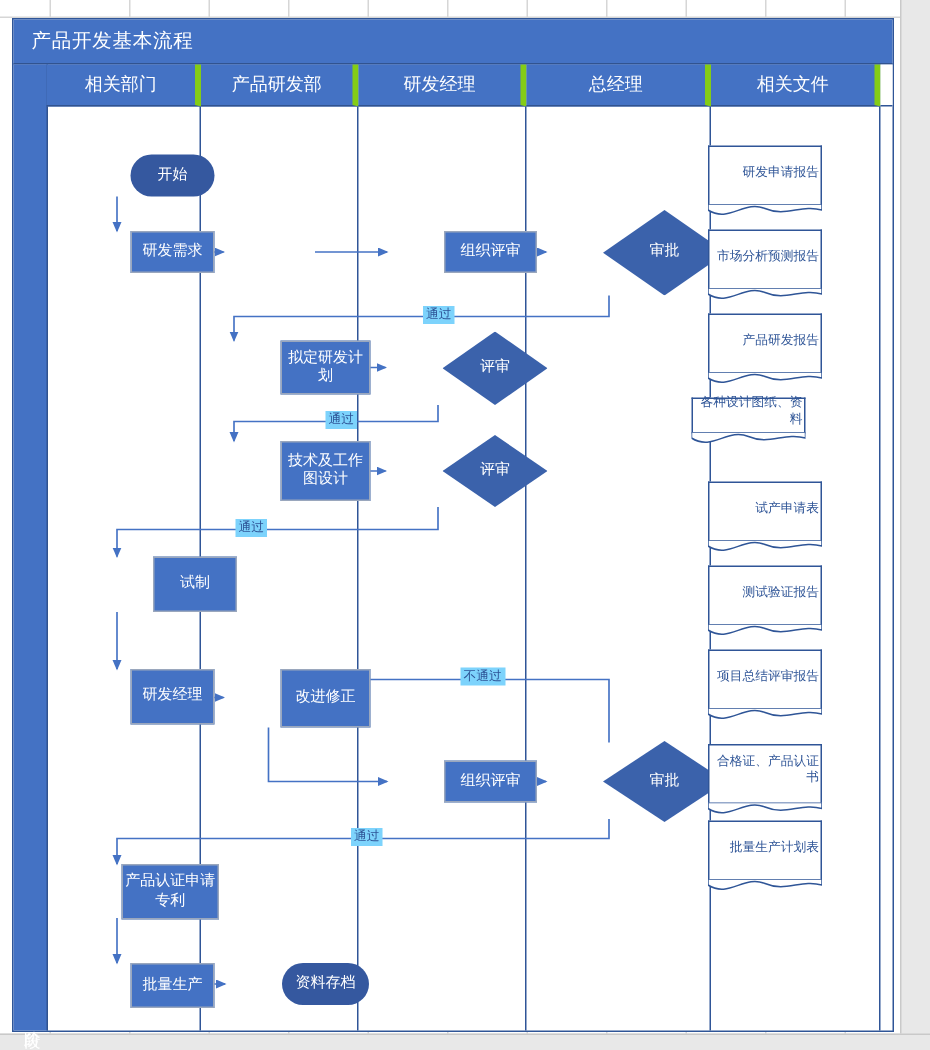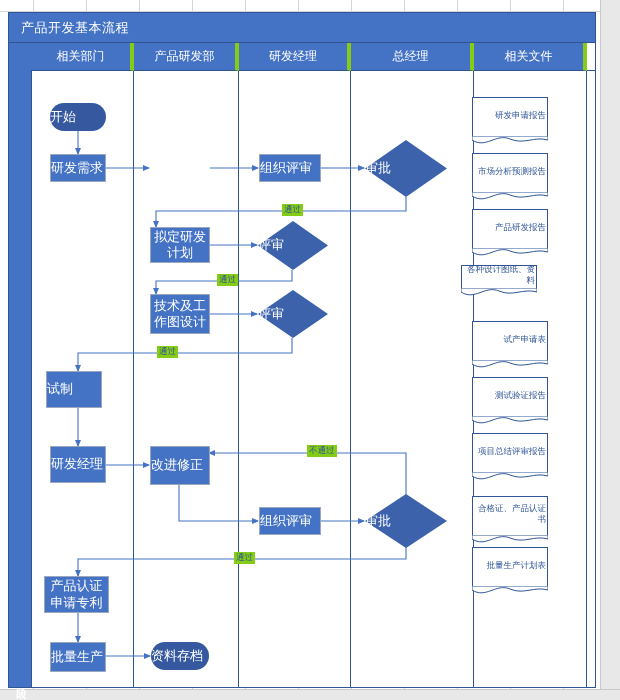--- a/index.html
+++ b/index.html
@@ -54,38 +54,38 @@
 
   
   #lane-body{position:absolute;left:22px;top:58px;right:0;bottom:0;}
   #lane-body .lane-col{position:absolute;top:0;bottom:0;border-right:1px solid #2f5597;box-sizing:border-box;}
   #lane-body .lane-col.last{border-right:none;}
 
   
   #wires{position:absolute;left:0;top:0;width:588px;height:676px;pointer-events:none;}
 
   
-  .node{position:absolute;box-sizing:border-box;display:flex;align-items:center;text-align:center;color:#ffffff;font-size:13px;line-height:1.25;}
+  .node{position:absolute;box-sizing:border-box;display:flex;align-items:center;justify-content:center;text-align:center;color:#ffffff;font-size:10px;line-height:1.25;margin-left:37px;}
   .proc{background:#4472C4;border:1px solid #9aa7bd;}
   .term{background:#35589f;border-radius:14px;}
   .diamond{background:transparent;}
   .diamond .dshape{position:absolute;left:0;top:0;width:100%;height:100%;background:#3b62ab;clip-path:polygon(50% 0,100% 50%,50% 100%,0 50%);}
   .diamond span{position:relative;z-index:2;}
 
   
   .docshape{position:absolute;color:#2f5597;font-size:8.5px;line-height:1.3;text-align:right;}
   .docshape .dbody{
     position:absolute;left:0;top:0;width:100%;height:100%;
     background:#ffffff;border:1px solid #2f5597;border-bottom:none;box-sizing:border-box;
   }
   .docshape .dwave{position:absolute;left:0;bottom:-9px;width:100%;height:10px;}
   .docshape .dtext{position:absolute;left:2px;right:2px;top:50%;transform:translateY(-60%);z-index:3;}
 
   
-  .elabel{position:absolute;font-size:8.5px;color:#2f5597;background:#84cc16;padding:0 2px;white-space:nowrap;}
+  .elabel{position:absolute;font-size:8.5px;color:#2f5597;background:#7dd3fc;padding:0 2px;white-space:nowrap;}
 </style>
 </head>
 <body>
 
 <div id="sheet-bg"></div>
 <div id="sheet-cols">
   <i style="left:33px"></i>
     <i style="left:86px"></i>
     <i style="left:139px"></i>
     <i style="left:192px"></i>
@@ -200,21 +200,21 @@
 
   <div class="node proc" style="left:141px;top:281px;width:60px;height:40px">
     <span>技术及工作图设计</span>
   </div>
 
   <div class="node diamond" style="left:249px;top:277px;width:70px;height:48px">
     <div class="dshape"></div>
     <span>评审</span>
   </div>
 
-  <div class="node proc" style="left:37px;top:358px;width:56px;height:37px">
+  <div class="node proc" style="left:56px;top:358px;width:56px;height:37px">
     <span>试制</span>
   </div>
 
   <div class="node proc" style="left:41px;top:433px;width:56px;height:37px">
     <span>研发经理</span>
   </div>
 
   <div class="node proc" style="left:141px;top:433px;width:60px;height:39px">
     <span>改进修正</span>
   </div>

